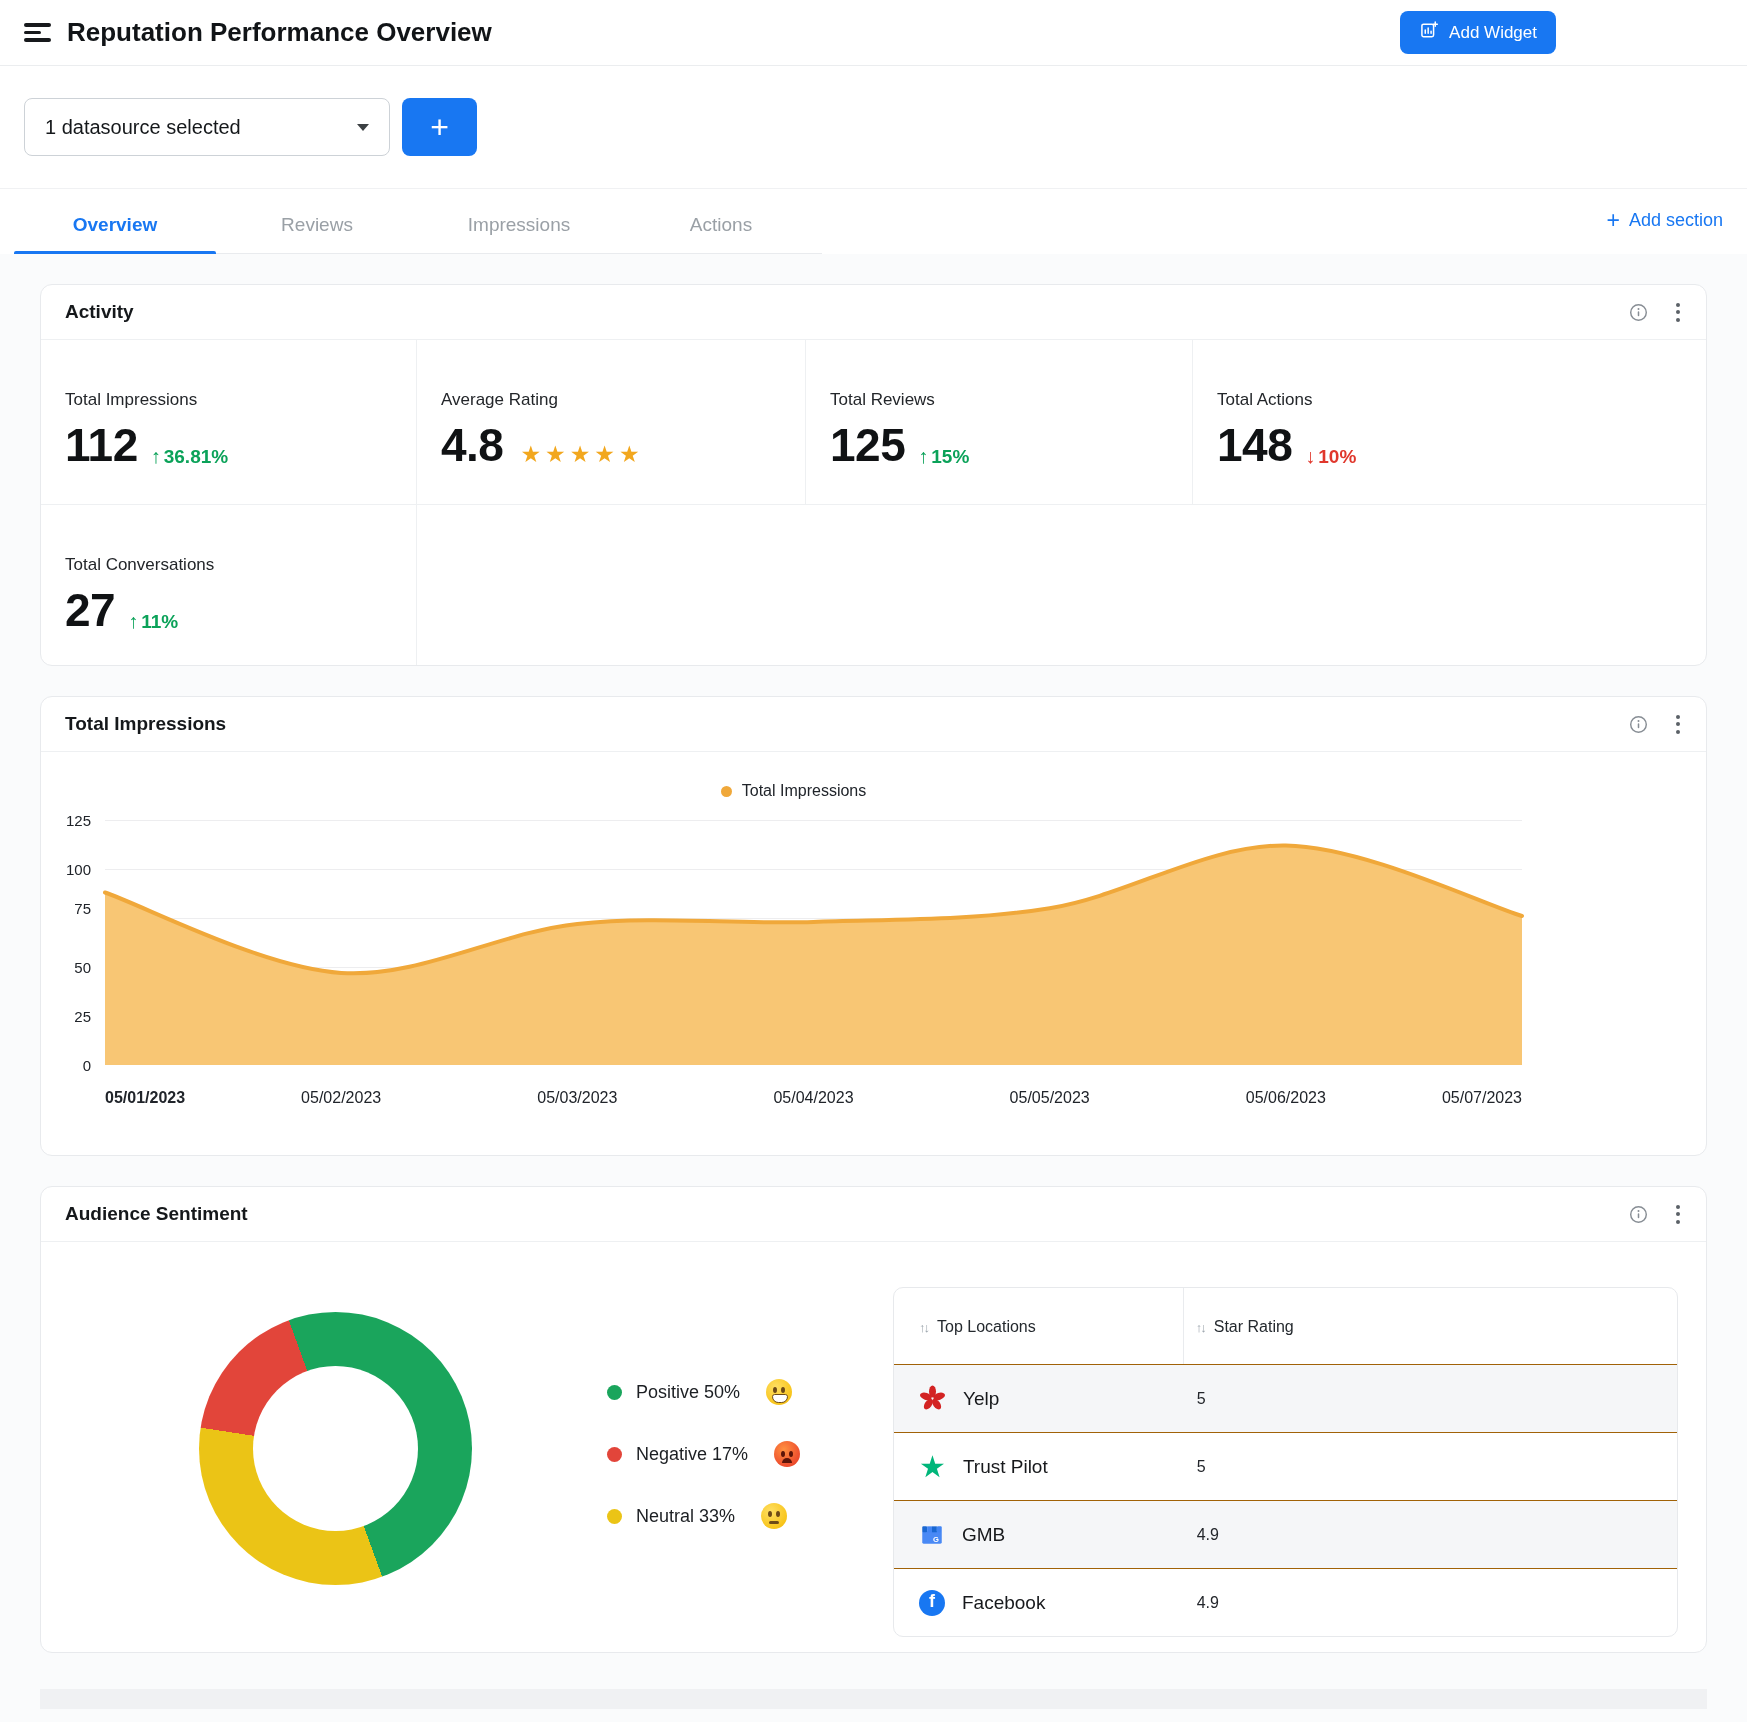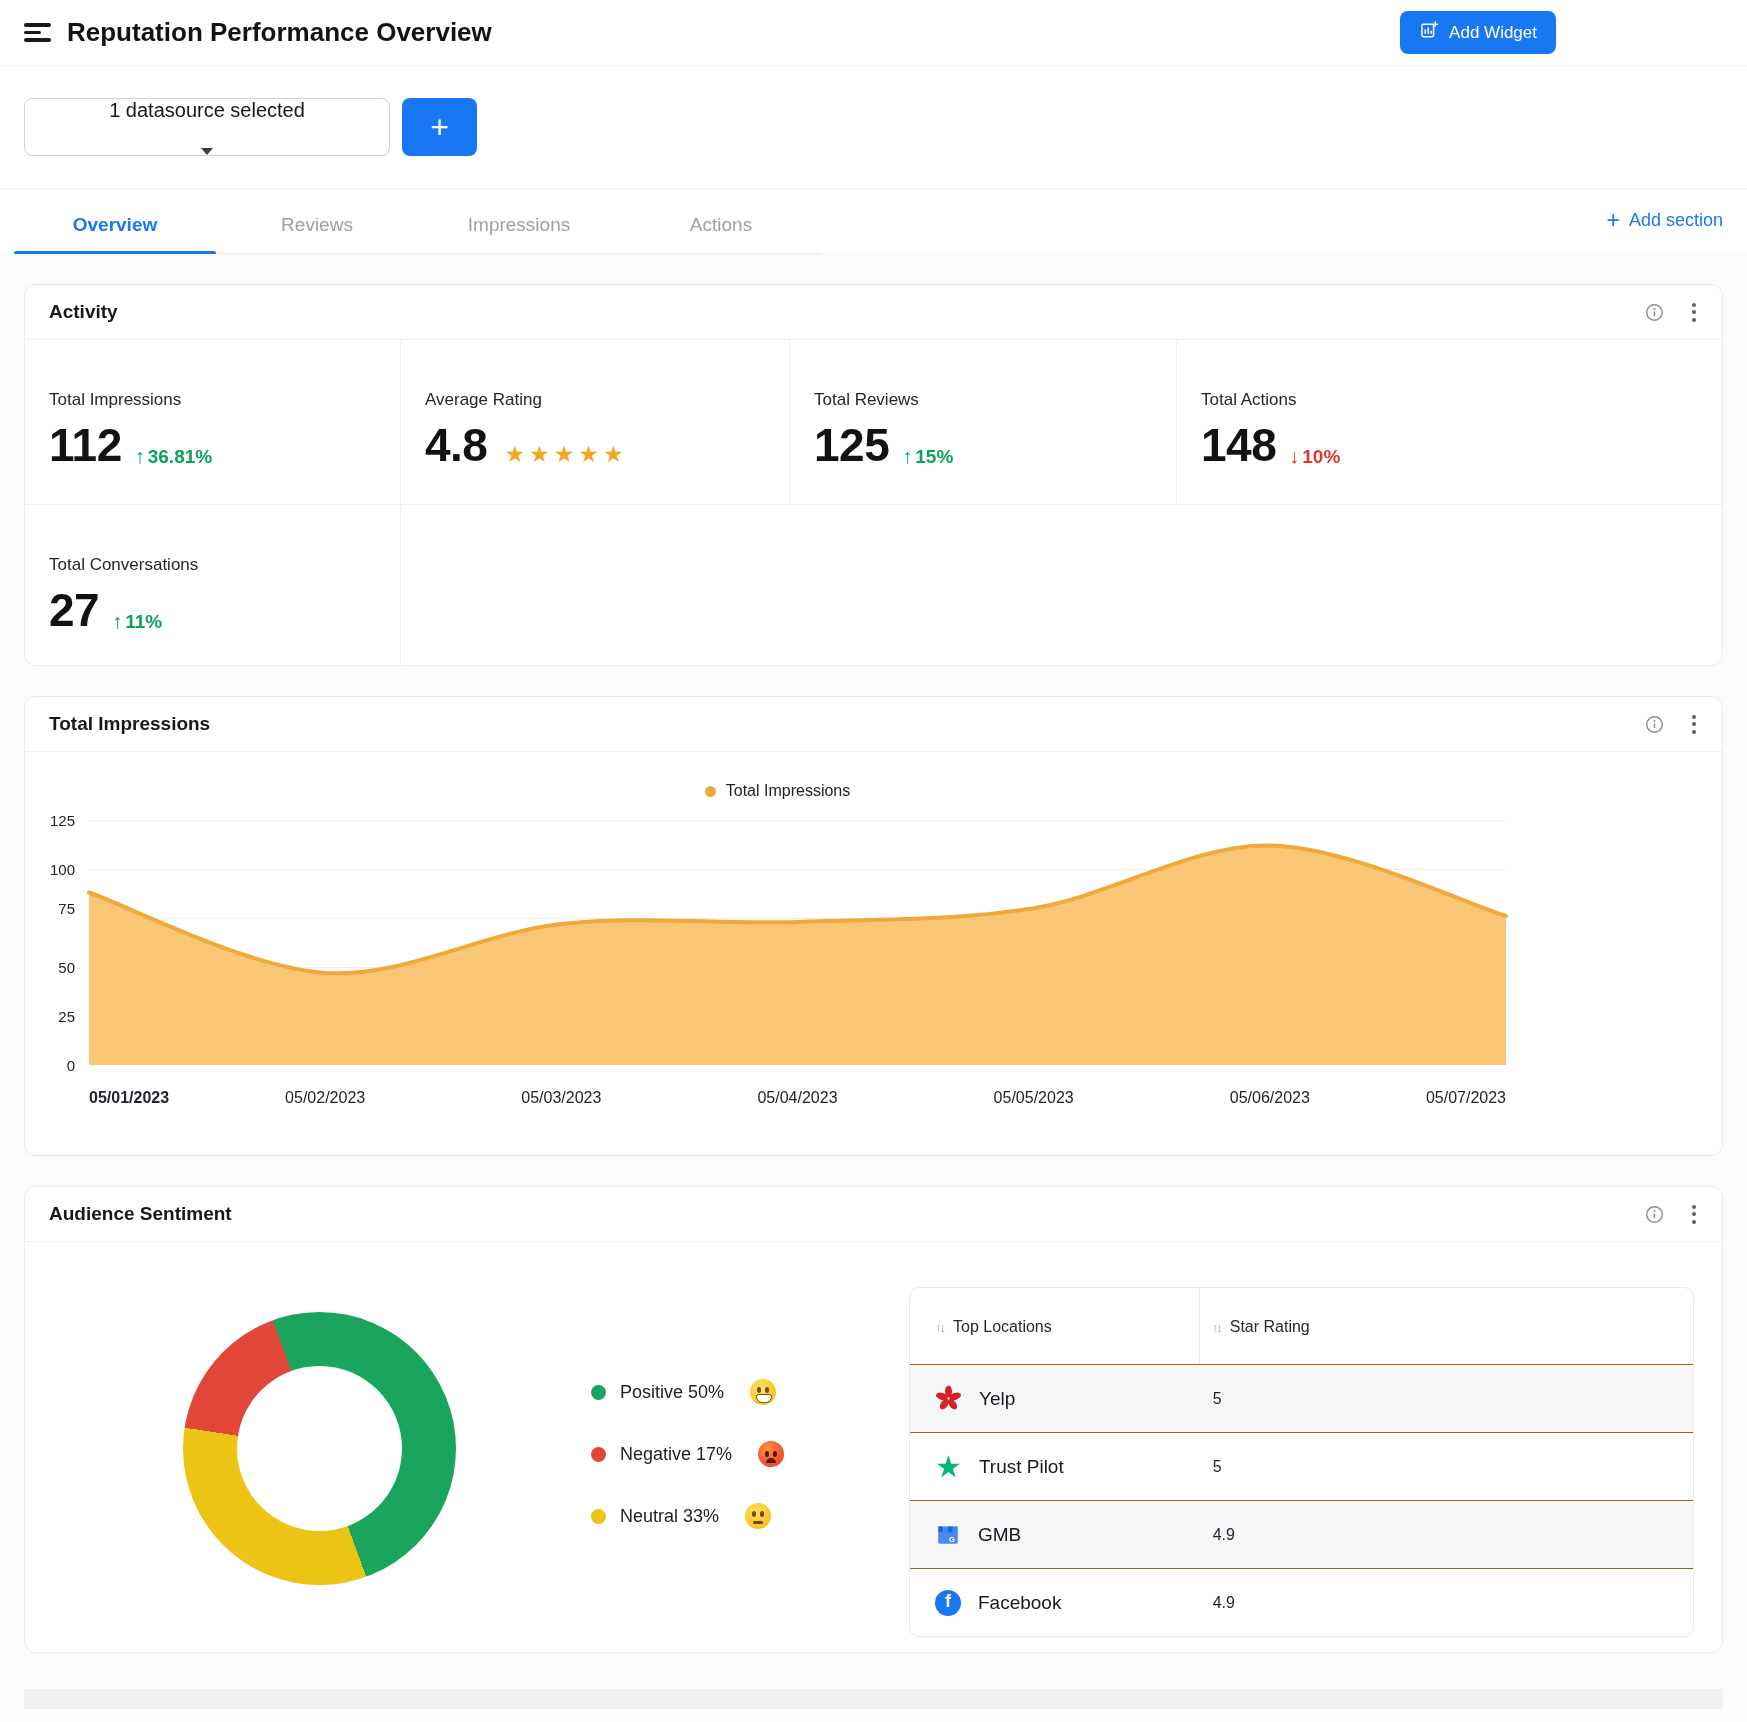--- a/index.html
+++ b/index.html
@@ -31,21 +31,21 @@
     display: flex; align-items: center; gap: 16px; padding: 0 15px;
     font-size: 19px; font-weight: 500; color: #15181b; cursor: pointer;
   }
   .filter-bar {
     background: #fff; border-bottom: 1px solid #f0f1f3;
     padding: 32px 24px; display: flex; gap: 12px;
   }
   .ds-select {
     width: 366px; height: 58px; border: 1.5px solid #cdd2d7; border-radius: 8px; background: #fff;
     display: flex; align-items: center; justify-content: space-between; padding: 0 20px;
-    font-size: 20px; color: #15181b; cursor: pointer; flex-direction: column;
+    font-size: 20px; color: #15181b; cursor: pointer;
   }
   .caret { width: 0; height: 0; border-left: 6px solid transparent; border-right: 6px solid transparent; border-top: 7px solid #3c4043; }
   .ds-add {
     width: 75px; height: 58px; border: none; border-radius: 8px; background: #1877f2;
     color: #fff; font-size: 32px; font-weight: 300; display: flex; align-items: center; justify-content: center;
     cursor: pointer; font-family: inherit;
   }
   .tabs-bar { background: #fff; height: 65px; display: flex; align-items: flex-end; padding: 0 24px 0 14px; }
   .tabs-group { display: flex; border-bottom: 1px solid #e9ebee; }
   .tab {
@@ -53,21 +53,21 @@
     font-size: 19px; color: #9aa0a6; cursor: pointer; position: relative;
   }
   .tab.active { color: #1877f2; font-weight: 700; }
   .tab.active::after { content: ""; position: absolute; left: 0; right: 0; bottom: -1px; height: 3px; background: #1877f2; border-radius: 2px 2px 0 0; }
   .add-section {
     margin-left: auto; align-self: center; margin-bottom: 2px;
     color: #1877f2; font-size: 18px; display: flex; align-items: center; gap: 9px; cursor: pointer;
   }
   .add-section .plus-glyph { font-size: 23px; font-weight: 400; line-height: 1; }
 
-  .content { padding: 30px 24px 0; }
+  .content { padding: 30px 40px 0; }
   .card { background: #fff; border: 1px solid #e8eaed; border-radius: 12px; margin-bottom: 30px; }
   .card-header { display: flex; align-items: center; height: 55px; padding: 0 24px; border-bottom: 1px solid #eef0f2; }
   .card-title { font-size: 19px; font-weight: 700; color: #15181b; }
   .card-tools { margin-left: auto; display: flex; align-items: center; gap: 26px; }
   .kebab { display: flex; flex-direction: column; gap: 3.5px; cursor: pointer; padding: 2px; }
   .kebab i { width: 4px; height: 4px; border-radius: 50%; background: #5b6167; }
   .icon-btn { cursor: pointer; display: flex; }
 
   
   .metrics { display: grid; grid-template-columns: 376px 389px 387px 1fr; }

